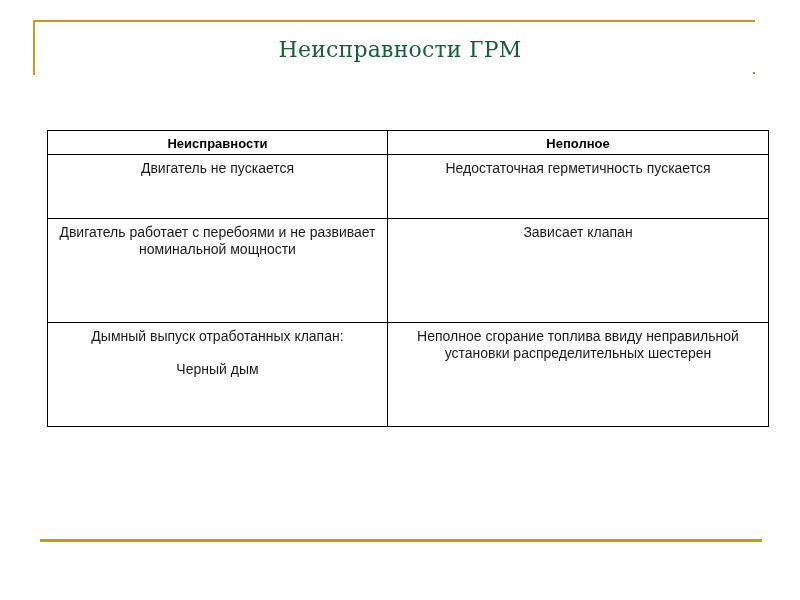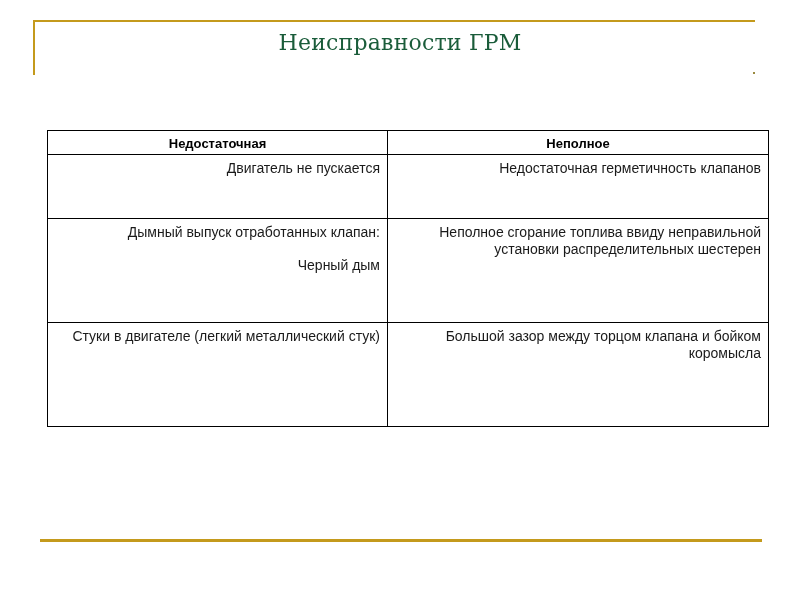--- a/index.html
+++ b/index.html
@@ -42,21 +42,21 @@
       position: absolute;
       left: 40px;
       top: 539px;
       width: 722px;
       height: 3px;
       background: #c49a1c;
     }
     .slide-title {
       position: absolute;
       left: 0;
-      top: 30px;
+      top: 37px;
       width: 800px;
       text-align: center;
       font-family: "DejaVu Serif", "Liberation Serif", serif;
       font-size: 22px;
       color: #1a5c3a;
       letter-spacing: 0.2px;
     }
     table.faults {
       position: absolute;
       left: 47px;
@@ -65,21 +65,21 @@
       border-collapse: collapse;
       table-layout: fixed;
       font-family: "Liberation Sans", sans-serif;
       font-size: 14px;
       color: #1a1a1a;
     }
     table.faults th,
     table.faults td {
       border: 1.5px solid #000;
       vertical-align: top;
-      text-align: right;
+      text-align: center;
       padding: 5px 7px 0 7px;
       line-height: 17px;
     }
     table.faults th {
       height: 19px;
       padding-top: 4px;
       text-align: center;
       font-weight: bold;
       font-size: 13px;
       color: #000;
@@ -102,46 +102,46 @@
 
 <div class="slide-title">Неисправности ГРМ</div>
 
 <table class="faults">
   <colgroup>
     <col class="c1">
     <col class="c2">
   </colgroup>
   <thead>
     <tr>
-      <th>Недостаточная</th>
+      <th>Неисправности</th>
       <th>Неполное</th>
     </tr>
   </thead>
   <tbody>
     <tr class="r1">
       <td>
         <span class="para">Двигатель не пускается</span>
       </td>
       <td>
-        <span class="para">Недостаточная герметичность клапанов</span>
+        <span class="para">Недостаточная герметичность пускается</span>
+      </td>
+    </tr>
+    <tr class="r2">
+      <td>
+        <span class="para">Двигатель работает с перебоями и не развивает номинальной мощности</span>
+      </td>
+      <td>
+        <span class="para">Зависает клапан</span>
       </td>
     </tr>
     <tr class="r3">
       <td>
         <span class="para">Дымный выпуск отработанных клапан:</span>
         <span class="para">Черный дым</span>
       </td>
       <td>
         <span class="para">Неполное сгорание топлива ввиду неправильной установки распределительных шестерен</span>
       </td>
     </tr>
-    <tr class="r4">
-      <td>
-        <span class="para">Стуки в двигателе (легкий металлический стук)</span>
-      </td>
-      <td>
-        <span class="para">Большой зазор между торцом клапана и бойком коромысла</span>
-      </td>
-    </tr>
   </tbody>
 </table>
 
 <div class="frame-bottom"></div>
 
 </body></html>

